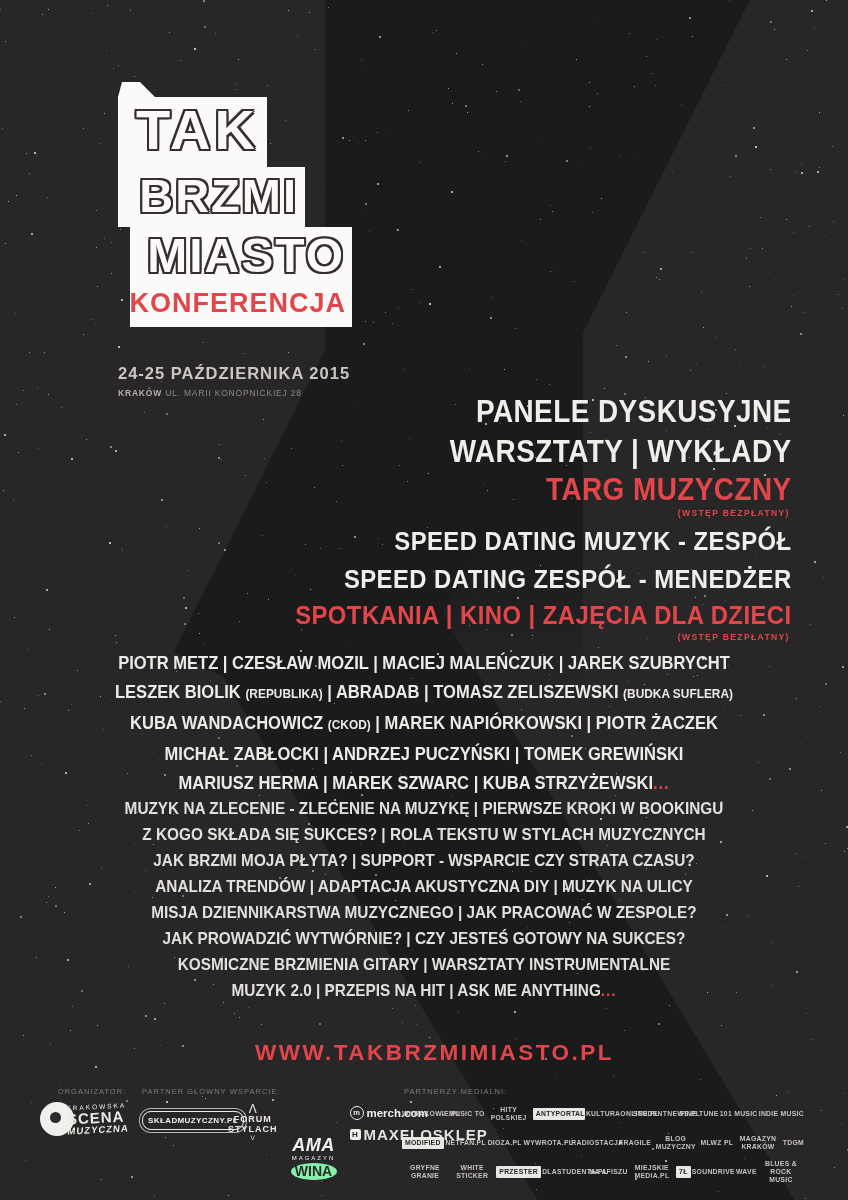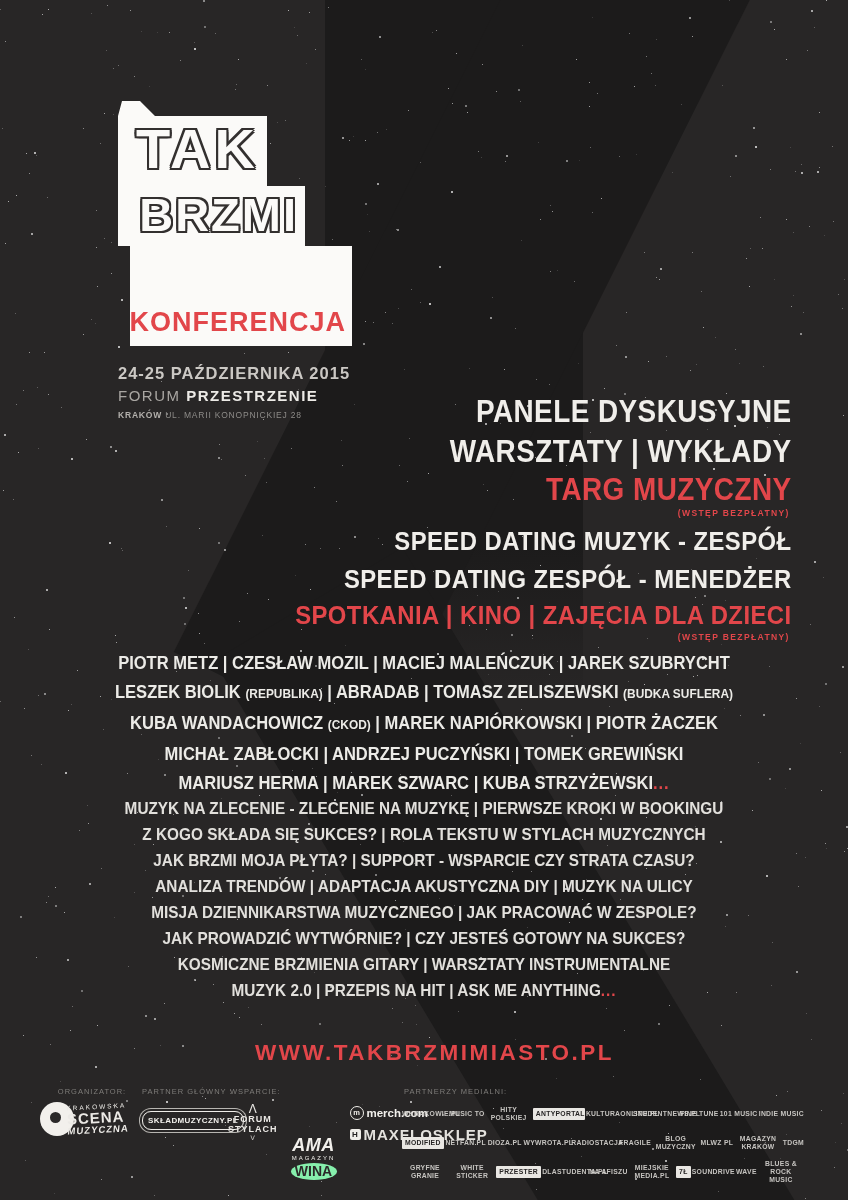--- a/index.html
+++ b/index.html
@@ -9,21 +9,21 @@
   .k-shape{position:absolute;z-index:0;}
   .k-stem{left:325px;top:0;width:258px;height:700px;
           background:linear-gradient(#1c1b1b 78%,rgba(28,27,27,0) 100%);}
   .k-arm{left:25px;top:188px;width:900px;height:223px;background:#1c1b1b;transform:rotate(-63.4deg);}
   .k-leg{left:114px;top:837px;width:800px;height:220px;background:#1c1b1b;transform:rotate(59deg);}
   
   #stars1,#stars2{position:absolute;left:0;top:0;z-index:1;pointer-events:none;background:transparent;}
   #stars1{width:1px;height:1px;}
   #stars2{width:2px;height:2px;border-radius:50%;}
   
-  .logo{position:absolute;left:118px;top:101px;width:234px;height:245px;background:#fbfaf8;z-index:3;
+  .logo{position:absolute;left:118px;top:82px;width:234px;height:245px;background:#fbfaf8;z-index:3;
         clip-path:polygon(4px 0,22px 0,37px 15px,149px 15px,149px 85px,187px 85px,187px 145px,
                           234px 145px,234px 245px,12px 245px,12px 145px,0 145px,0 15px);}
   .logo div{position:absolute;left:0;text-align:right;font-weight:bold;white-space:nowrap;}
   .outline{color:#fbfaf8;
      text-shadow:-2px -2px 0 #33302f,0 -2px 0 #33302f,2px -2px 0 #33302f,-2px 0 0 #33302f,
                  2px 0 0 #33302f,-2px 2px 0 #33302f,0 2px 0 #33302f,2px 2px 0 #33302f;}
   .l1{top:17px;width:141px;font-size:56px;line-height:62px;letter-spacing:4px;}
   .l2{top:87px;width:180px;font-size:47px;line-height:54px;letter-spacing:2px;}
   .l3{top:147px;width:227px;font-size:48px;line-height:54px;letter-spacing:2px;}
   .l4{top:205px;width:228px;font-size:27px;line-height:32px;letter-spacing:1px;color:var(--red);}
@@ -111,29 +111,26 @@
 <div class="poster">
   <div class="k-shape k-stem"></div>
   <div class="k-shape k-arm"></div>
   <div class="k-shape k-leg"></div>
   <div id="stars1" style="box-shadow: rgba(255, 255, 255, 0.43) 202px 1096px 0px 0px, rgba(255, 255, 255, 0.55) 786px 59px 0px 0px, rgba(255, 255, 255, 0.15) 306px 63px 0px 0px, rgba(255, 255, 255, 0.39) 834px 1167px 0px 0px, rgba(255, 255, 255, 0.42) 383px 657px 0px 0px, rgba(255, 255, 255, 0.33) 659px 935px 0px 0px, rgba(255, 255, 255, 0.3) 402px 1022px 0px 0px, rgba(255, 255, 255, 0.49) 408px 110px 0px 0px, rgba(255, 255, 255, 0.21) 707px 429px 0px 0px, rgba(255, 255, 255, 0.35) 832px 146px 0px 0px, rgba(255, 255, 255, 0.18) 386px 129px 0px 0px, rgba(255, 255, 255, 0.16) 527px 927px 0px 0px, rgba(255, 255, 255, 0.25) 513px 1111px 0px 0px, rgba(255, 255, 255, 0.28) 500px 423px 0px 0px, rgba(255, 255, 255, 0.27) 434px 854px 0px 0px, rgba(255, 255, 255, 0.43) 134px 1048px 0px 0px, rgba(255, 255, 255, 0.36) 321px 1195px 0px 0px, rgba(255, 255, 255, 0.58) 151px 304px 0px 0px, rgba(255, 255, 255, 0.21) 498px 591px 0px 0px, rgba(255, 255, 255, 0.12) 367px 214px 0px 0px, rgba(255, 255, 255, 0.19) 586px 912px 0px 0px, rgba(255, 255, 255, 0.56) 460px 890px 0px 0px, rgba(255, 255, 255, 0.44) 314px 487px 0px 0px, rgba(255, 255, 255, 0.36) 702px 604px 0px 0px, rgba(255, 255, 255, 0.28) 666px 1148px 0px 0px, rgba(255, 255, 255, 0.26) 750px 248px 0px 0px, rgba(255, 255, 255, 0.22) 805px 857px 0px 0px, rgba(255, 255, 255, 0.53) 44px 352px 0px 0px, rgba(255, 255, 255, 0.37) 644px 252px 0px 0px, rgba(255, 255, 255, 0.28) 641px 500px 0px 0px, rgba(255, 255, 255, 0.56) 298px 246px 0px 0px, rgba(255, 255, 255, 0.47) 173px 814px 0px 0px, rgba(255, 255, 255, 0.38) 373px 322px 0px 0px, rgba(255, 255, 255, 0.31) 285px 120px 0px 0px, rgba(255, 255, 255, 0.55) 395px 900px 0px 0px, rgba(255, 255, 255, 0.46) 656px 277px 0px 0px, rgba(255, 255, 255, 0.49) 496px 91px 0px 0px, rgba(255, 255, 255, 0.55) 697px 675px 0px 0px, rgba(255, 255, 255, 0.34) 48px 896px 0px 0px, rgba(255, 255, 255, 0.22) 843px 1093px 0px 0px, rgba(255, 255, 255, 0.53) 239px 1017px 0px 0px, rgba(255, 255, 255, 0.13) 835px 1142px 0px 0px, rgba(255, 255, 255, 0.61) 749px 286px 0px 0px, rgba(255, 255, 255, 0.54) 204px 1109px 0px 0px, rgba(255, 255, 255, 0.31) 549px 674px 0px 0px, rgba(255, 255, 255, 0.12) 157px 32px 0px 0px, rgba(255, 255, 255, 0.16) 114px 917px 0px 0px, rgba(255, 255, 255, 0.62) 310px 589px 0px 0px, rgba(255, 255, 255, 0.37) 160px 664px 0px 0px, rgba(255, 255, 255, 0.15) 345px 645px 0px 0px, rgba(255, 255, 255, 0.34) 574px 281px 0px 0px, rgba(255, 255, 255, 0.49) 152px 897px 0px 0px, rgba(255, 255, 255, 0.58) 365px 140px 0px 0px, rgba(255, 255, 255, 0.2) 71px 704px 0px 0px, rgba(255, 255, 255, 0.44) 716px 447px 0px 0px, rgba(255, 255, 255, 0.29) 392px 323px 0px 0px, rgba(255, 255, 255, 0.13) 578px 363px 0px 0px, rgba(255, 255, 255, 0.42) 667px 674px 0px 0px, rgba(255, 255, 255, 0.26) 647px 638px 0px 0px, rgba(255, 255, 255, 0.52) 173px 1145px 0px 0px, rgba(255, 255, 255, 0.38) 23px 390px 0px 0px, rgba(255, 255, 255, 0.57) 49px 629px 0px 0px, rgba(255, 255, 255, 0.12) 362px 1104px 0px 0px, rgba(255, 255, 255, 0.34) 838px 294px 0px 0px, rgba(255, 255, 255, 0.19) 793px 295px 0px 0px, rgba(255, 255, 255, 0.29) 801px 164px 0px 0px, rgba(255, 255, 255, 0.21) 28px 649px 0px 0px, rgba(255, 255, 255, 0.34) 578px 1109px 0px 0px, rgba(255, 255, 255, 0.35) 50px 1044px 0px 0px, rgba(255, 255, 255, 0.49) 14px 617px 0px 0px, rgba(255, 255, 255, 0.4) 245px 475px 0px 0px, rgba(255, 255, 255, 0.43) 730px 1169px 0px 0px, rgba(255, 255, 255, 0.22) 91px 13px 0px 0px, rgba(255, 255, 255, 0.52) 796px 698px 0px 0px, rgba(255, 255, 255, 0.2) 586px 879px 0px 0px, rgba(255, 255, 255, 0.15) 557px 270px 0px 0px, rgba(255, 255, 255, 0.3) 769px 666px 0px 0px, rgba(255, 255, 255, 0.4) 736px 992px 0px 0px, rgba(255, 255, 255, 0.54) 3px 490px 0px 0px, rgba(255, 255, 255, 0.26) 772px 942px 0px 0px, rgba(255, 255, 255, 0.61) 826px 0px 0px 0px, rgba(255, 255, 255, 0.56) 199px 633px 0px 0px, rgba(255, 255, 255, 0.48) 351px 772px 0px 0px, rgba(255, 255, 255, 0.25) 719px 579px 0px 0px, rgba(255, 255, 255, 0.32) 221px 459px 0px 0px, rgba(255, 255, 255, 0.32) 606px 1008px 0px 0px, rgba(255, 255, 255, 0.33) 101px 868px 0px 0px, rgba(255, 255, 255, 0.21) 559px 966px 0px 0px, rgba(255, 255, 255, 0.35) 748px 915px 0px 0px, rgba(255, 255, 255, 0.17) 354px 404px 0px 0px, rgba(255, 255, 255, 0.23) 262px 535px 0px 0px, rgba(255, 255, 255, 0.54) 589px 82px 0px 0px, rgba(255, 255, 255, 0.14) 826px 848px 0px 0px, rgba(255, 255, 255, 0.21) 515px 1039px 0px 0px, rgba(255, 255, 255, 0.3) 666px 430px 0px 0px, rgba(255, 255, 255, 0.3) 128px 966px 0px 0px, rgba(255, 255, 255, 0.32) 13px 499px 0px 0px, rgba(255, 255, 255, 0.28) 415px 1005px 0px 0px, rgba(255, 255, 255, 0.4) 597px 93px 0px 0px, rgba(255, 255, 255, 0.22) 403px 718px 0px 0px, rgba(255, 255, 255, 0.57) 199px 528px 0px 0px, rgba(255, 255, 255, 0.34) 735px 349px 0px 0px, rgba(255, 255, 255, 0.46) 154px 299px 0px 0px, rgba(255, 255, 255, 0.5) 721px 1025px 0px 0px, rgba(255, 255, 255, 0.46) 819px 167px 0px 0px, rgba(255, 255, 255, 0.22) 606px 439px 0px 0px, rgba(255, 255, 255, 0.21) 619px 1122px 0px 0px, rgba(255, 255, 255, 0.32) 411px 289px 0px 0px, rgba(255, 255, 255, 0.25) 37px 387px 0px 0px, rgba(255, 255, 255, 0.27) 814px 27px 0px 0px, rgba(255, 255, 255, 0.31) 657px 570px 0px 0px, rgba(255, 255, 255, 0.21) 507px 941px 0px 0px, rgba(255, 255, 255, 0.38) 531px 871px 0px 0px, rgba(255, 255, 255, 0.59) 26px 153px 0px 0px, rgba(255, 255, 255, 0.33) 619px 156px 0px 0px, rgba(255, 255, 255, 0.54) 234px 1013px 0px 0px, rgba(255, 255, 255, 0.26) 15px 313px 0px 0px, rgba(255, 255, 255, 0.28) 803px 312px 0px 0px, rgba(255, 255, 255, 0.43) 315px 49px 0px 0px, rgba(255, 255, 255, 0.61) 540px 565px 0px 0px, rgba(255, 255, 255, 0.34) 332px 239px 0px 0px, rgba(255, 255, 255, 0.55) 23px 1035px 0px 0px, rgba(255, 255, 255, 0.2) 404px 369px 0px 0px, rgba(255, 255, 255, 0.25) 811px 1039px 0px 0px, rgba(255, 255, 255, 0.29) 414px 863px 0px 0px, rgba(255, 255, 255, 0.38) 411px 678px 0px 0px, rgba(255, 255, 255, 0.23) 844px 279px 0px 0px, rgba(255, 255, 255, 0.21) 587px 1111px 0px 0px, rgba(255, 255, 255, 0.18) 568px 584px 0px 0px, rgba(255, 255, 255, 0.29) 405px 998px 0px 0px, rgba(255, 255, 255, 0.49) 169px 32px 0px 0px, rgba(255, 255, 255, 0.43) 478px 151px 0px 0px, rgba(255, 255, 255, 0.55) 786px 219px 0px 0px, rgba(255, 255, 255, 0.33) 336px 301px 0px 0px, rgba(255, 255, 255, 0.44) 486px 629px 0px 0px, rgba(255, 255, 255, 0.31) 104px 238px 0px 0px, rgba(255, 255, 255, 0.6) 601px 198px 0px 0px, rgba(255, 255, 255, 0.37) 377px 132px 0px 0px, rgba(255, 255, 255, 0.25) 360px 844px 0px 0px, rgba(255, 255, 255, 0.28) 409px 438px 0px 0px, rgba(255, 255, 255, 0.18) 573px 810px 0px 0px, rgba(255, 255, 255, 0.2) 681px 104px 0px 0px, rgba(255, 255, 255, 0.15) 365px 69px 0px 0px, rgba(255, 255, 255, 0.56) 104px 113px 0px 0px, rgba(255, 255, 255, 0.41) 626px 312px 0px 0px, rgba(255, 255, 255, 0.22) 793px 232px 0px 0px, rgba(255, 255, 255, 0.17) 538px 142px 0px 0px, rgba(255, 255, 255, 0.13) 800px 743px 0px 0px, rgba(255, 255, 255, 0.56) 843px 415px 0px 0px, rgba(255, 255, 255, 0.46) 690px 370px 0px 0px, rgba(255, 255, 255, 0.54) 510px 809px 0px 0px, rgba(255, 255, 255, 0.49) 847px 848px 0px 0px, rgba(255, 255, 255, 0.14) 353px 136px 0px 0px, rgba(255, 255, 255, 0.57) 113px 1105px 0px 0px, rgba(255, 255, 255, 0.57) 620px 579px 0px 0px, rgba(255, 255, 255, 0.18) 483px 484px 0px 0px, rgba(255, 255, 255, 0.53) 349px 140px 0px 0px, rgba(255, 255, 255, 0.59) 668px 1133px 0px 0px, rgba(255, 255, 255, 0.32) 810px 624px 0px 0px, rgba(255, 255, 255, 0.17) 427px 904px 0px 0px, rgba(255, 255, 255, 0.56) 504px 369px 0px 0px, rgba(255, 255, 255, 0.53) 153px 844px 0px 0px, rgba(255, 255, 255, 0.45) 267px 85px 0px 0px, rgba(255, 255, 255, 0.46) 844px 851px 0px 0px, rgba(255, 255, 255, 0.42) 342px 465px 0px 0px, rgba(255, 255, 255, 0.27) 122px 550px 0px 0px, rgba(255, 255, 255, 0.27) 111px 242px 0px 0px, rgba(255, 255, 255, 0.23) 194px 882px 0px 0px, rgba(255, 255, 255, 0.13) 337px 792px 0px 0px, rgba(255, 255, 255, 0.57) 448px 88px 0px 0px, rgba(255, 255, 255, 0.28) 661px 495px 0px 0px, rgba(255, 255, 255, 0.61) 462px 983px 0px 0px, rgba(255, 255, 255, 0.17) 314px 972px 0px 0px, rgba(255, 255, 255, 0.49) 636px 833px 0px 0px, rgba(255, 255, 255, 0.41) 239px 621px 0px 0px, rgba(255, 255, 255, 0.17) 60px 1081px 0px 0px, rgba(255, 255, 255, 0.34) 515px 328px 0px 0px, rgba(255, 255, 255, 0.12) 721px 644px 0px 0px, rgba(255, 255, 255, 0.41) 180px 60px 0px 0px, rgba(255, 255, 255, 0.44) 821px 1110px 0px 0px, rgba(255, 255, 255, 0.15) 790px 147px 0px 0px, rgba(255, 255, 255, 0.33) 730px 176px 0px 0px, rgba(255, 255, 255, 0.44) 544px 887px 0px 0px, rgba(255, 255, 255, 0.38) 629px 33px 0px 0px, rgba(255, 255, 255, 0.46) 310px 779px 0px 0px, rgba(255, 255, 255, 0.17) 439px 898px 0px 0px, rgba(255, 255, 255, 0.61) 97px 1025px 0px 0px, rgba(255, 255, 255, 0.24) 210px 680px 0px 0px, rgba(255, 255, 255, 0.57) 456px 53px 0px 0px, rgba(255, 255, 255, 0.19) 532px 638px 0px 0px, rgba(255, 255, 255, 0.18) 756px 558px 0px 0px, rgba(255, 255, 255, 0.53) 309px 12px 0px 0px, rgba(255, 255, 255, 0.19) 160px 1045px 0px 0px, rgba(255, 255, 255, 0.4) 536px 1189px 0px 0px, rgba(255, 255, 255, 0.35) 787px 1091px 0px 0px, rgba(255, 255, 255, 0.39) 391px 1055px 0px 0px, rgba(255, 255, 255, 0.16) 325px 283px 0px 0px, rgba(255, 255, 255, 0.54) 137px 812px 0px 0px, rgba(255, 255, 255, 0.32) 297px 35px 0px 0px, rgba(255, 255, 255, 0.17) 95px 323px 0px 0px, rgba(255, 255, 255, 0.22) 248px 1007px 0px 0px, rgba(255, 255, 255, 0.36) 535px 1163px 0px 0px, rgba(255, 255, 255, 0.13) 321px 1143px 0px 0px, rgba(255, 255, 255, 0.3) 603px 783px 0px 0px, rgba(255, 255, 255, 0.34) 549px 384px 0px 0px, rgba(255, 255, 255, 0.26) 145px 870px 0px 0px, rgba(255, 255, 255, 0.21) 823px 577px 0px 0px, rgba(255, 255, 255, 0.15) 780px 1158px 0px 0px, rgba(255, 255, 255, 0.22) 197px 691px 0px 0px, rgba(255, 255, 255, 0.17) 379px 1106px 0px 0px, rgba(255, 255, 255, 0.53) 535px 457px 0px 0px, rgba(255, 255, 255, 0.51) 96px 247px 0px 0px, rgba(255, 255, 255, 0.24) 25px 1160px 0px 0px, rgba(255, 255, 255, 0.45) 127px 773px 0px 0px, rgba(255, 255, 255, 0.37) 128px 137px 0px 0px, rgba(255, 255, 255, 0.3) 215px 33px 0px 0px, rgba(255, 255, 255, 0.17) 724px 708px 0px 0px, rgba(255, 255, 255, 0.22) 194px 42px 0px 0px, rgba(255, 255, 255, 0.44) 213px 984px 0px 0px, rgba(255, 255, 255, 0.22) 722px 85px 0px 0px, rgba(255, 255, 255, 0.18) 522px 45px 0px 0px, rgba(255, 255, 255, 0.32) 113px 68px 0px 0px, rgba(255, 255, 255, 0.14) 301px 691px 0px 0px, rgba(255, 255, 255, 0.42) 805px 1198px 0px 0px, rgba(255, 255, 255, 0.19) 469px 368px 0px 0px, rgba(255, 255, 255, 0.48) 540px 219px 0px 0px, rgba(255, 255, 255, 0.37) 842px 308px 0px 0px, rgba(255, 255, 255, 0.47) 247px 593px 0px 0px, rgba(255, 255, 255, 0.5) 36px 957px 0px 0px, rgba(255, 255, 255, 0.61) 18px 452px 0px 0px, rgba(255, 255, 255, 0.47) 469px 625px 0px 0px, rgba(255, 255, 255, 0.52) 88px 823px 0px 0px, rgba(255, 255, 255, 0.2) 728px 665px 0px 0px, rgba(255, 255, 255, 0.22) 581px 1156px 0px 0px, rgba(255, 255, 255, 0.45) 325px 874px 0px 0px, rgba(255, 255, 255, 0.2) 134px 892px 0px 0px, rgba(255, 255, 255, 0.35) 833px 221px 0px 0px, rgba(255, 255, 255, 0.45) 385px 312px 0px 0px, rgba(255, 255, 255, 0.37) 392px 1008px 0px 0px, rgba(255, 255, 255, 0.36) 31px 755px 0px 0px, rgba(255, 255, 255, 0.51) 270px 143px 0px 0px, rgba(255, 255, 255, 0.43) 134px 76px 0px 0px, rgba(255, 255, 255, 0.15) 111px 699px 0px 0px, rgba(255, 255, 255, 0.52) 659px 279px 0px 0px, rgba(255, 255, 255, 0.35) 795px 171px 0px 0px, rgba(255, 255, 255, 0.42) 219px 444px 0px 0px, rgba(255, 255, 255, 0.58) 522px 536px 0px 0px, rgba(255, 255, 255, 0.26) 264px 458px 0px 0px, rgba(255, 255, 255, 0.32) 590px 432px 0px 0px, rgba(255, 255, 255, 0.57) 493px 1108px 0px 0px, rgba(255, 255, 255, 0.54) 288px 352px 0px 0px, rgba(255, 255, 255, 0.31) 320px 548px 0px 0px, rgba(255, 255, 255, 0.15) 294px 27px 0px 0px, rgba(255, 255, 255, 0.47) 382px 544px 0px 0px, rgba(255, 255, 255, 0.28) 195px 754px 0px 0px, rgba(255, 255, 255, 0.2) 695px 718px 0px 0px, rgba(255, 255, 255, 0.13) 417px 1065px 0px 0px, rgba(255, 255, 255, 0.56) 646px 868px 0px 0px, rgba(255, 255, 255, 0.28) 458px 1011px 0px 0px, rgba(255, 255, 255, 0.57) 387px 888px 0px 0px, rgba(255, 255, 255, 0.47) 5px 41px 0px 0px, rgba(255, 255, 255, 0.48) 685px 874px 0px 0px, rgba(255, 255, 255, 0.55) 755px 1144px 0px 0px, rgba(255, 255, 255, 0.19) 786px 1134px 0px 0px, rgba(255, 255, 255, 0.58) 648px 361px 0px 0px, rgba(255, 255, 255, 0.59) 752px 810px 0px 0px, rgba(255, 255, 255, 0.28) 451px 795px 0px 0px, rgba(255, 255, 255, 0.57) 174px 957px 0px 0px, rgba(255, 255, 255, 0.39) 681px 930px 0px 0px, rgba(255, 255, 255, 0.32) 0px 701px 0px 0px, rgba(255, 255, 255, 0.45) 46px 902px 0px 0px, rgba(255, 255, 255, 0.44) 577px 973px 0px 0px, rgba(255, 255, 255, 0.6) 228px 1195px 0px 0px, rgba(255, 255, 255, 0.15) 158px 759px 0px 0px, rgba(255, 255, 255, 0.46) 29px 173px 0px 0px, rgba(255, 255, 255, 0.28) 2px 128px 0px 0px, rgba(255, 255, 255, 0.27) 643px 970px 0px 0px, rgba(255, 255, 255, 0.42) 237px 717px 0px 0px, rgba(255, 255, 255, 0.26) 299px 178px 0px 0px, rgba(255, 255, 255, 0.32) 72px 1006px 0px 0px, rgba(255, 255, 255, 0.6) 774px 29px 0px 0px, rgba(255, 255, 255, 0.5) 130px 10px 0px 0px, rgba(255, 255, 255, 0.21) 134px 844px 0px 0px, rgba(255, 255, 255, 0.56) 819px 112px 0px 0px, rgba(255, 255, 255, 0.34) 326px 378px 0px 0px, rgba(255, 255, 255, 0.41) 624px 1030px 0px 0px, rgba(255, 255, 255, 0.39) 615px 795px 0px 0px, rgba(255, 255, 255, 0.51) 365px 321px 0px 0px, rgba(255, 255, 255, 0.46) 436px 30px 0px 0px, rgba(255, 255, 255, 0.62) 288px 10px 0px 0px, rgba(255, 255, 255, 0.46) 578px 494px 0px 0px, rgba(255, 255, 255, 0.17) 481px 157px 0px 0px, rgba(255, 255, 255, 0.38) 301px 957px 0px 0px, rgba(255, 255, 255, 0.26) 103px 729px 0px 0px, rgba(255, 255, 255, 0.39) 291px 448px 0px 0px, rgba(255, 255, 255, 0.59) 589px 106px 0px 0px, rgba(255, 255, 255, 0.5) 746px 258px 0px 0px, rgba(255, 255, 255, 0.33) 592px 212px 0px 0px, rgba(255, 255, 255, 0.48) 120px 229px 0px 0px, rgba(255, 255, 255, 0.52) 263px 419px 0px 0px, rgba(255, 255, 255, 0.21) 416px 1024px 0px 0px, rgba(255, 255, 255, 0.45) 192px 223px 0px 0px, rgba(255, 255, 255, 0.23) 312px 768px 0px 0px, rgba(255, 255, 255, 0.28) 0px 9px 0px 0px, rgba(255, 255, 255, 0.28) 166px 526px 0px 0px, rgba(255, 255, 255, 0.3) 420px 302px 0px 0px, rgba(255, 255, 255, 0.27) 628px 681px 0px 0px, rgba(255, 255, 255, 0.22) 398px 308px 0px 0px, rgba(255, 255, 255, 0.59) 42px 14px 0px 0px, rgba(255, 255, 255, 0.21) 696px 364px 0px 0px, rgba(255, 255, 255, 0.61) 428px 473px 0px 0px, rgba(255, 255, 255, 0.5) 111px 273px 0px 0px, rgba(255, 255, 255, 0.38) 616px 345px 0px 0px, rgba(255, 255, 255, 0.21) 671px 406px 0px 0px, rgba(255, 255, 255, 0.13) 54px 1193px 0px 0px, rgba(255, 255, 255, 0.43) 760px 217px 0px 0px, rgba(255, 255, 255, 0.61) 285px 749px 0px 0px, rgba(255, 255, 255, 0.27) 141px 734px 0px 0px, rgba(255, 255, 255, 0.48) 321px 1181px 0px 0px, rgba(255, 255, 255, 0.24) 106px 50px 0px 0px, rgba(255, 255, 255, 0.56) 703px 327px 0px 0px, rgba(255, 255, 255, 0.35) 399px 465px 0px 0px, rgba(255, 255, 255, 0.38) 512px 871px 0px 0px, rgba(255, 255, 255, 0.43) 745px 613px 0px 0px, rgba(255, 255, 255, 0.35) 527px 996px 0px 0px, rgba(255, 255, 255, 0.6) 68px 710px 0px 0px, rgba(255, 255, 255, 0.29) 609px 706px 0px 0px, rgba(255, 255, 255, 0.16) 774px 279px 0px 0px, rgba(255, 255, 255, 0.29) 236px 84px 0px 0px, rgba(255, 255, 255, 0.27) 718px 1191px 0px 0px, rgba(255, 255, 255, 0.27) 91px 319px 0px 0px, rgba(255, 255, 255, 0.58) 64px 912px 0px 0px, rgba(255, 255, 255, 0.56) 321px 688px 0px 0px, rgba(255, 255, 255, 0.23) 480px 908px 0px 0px, rgba(255, 255, 255, 0.22) 304px 233px 0px 0px, rgba(255, 255, 255, 0.52) 29px 352px 0px 0px, rgba(255, 255, 255, 0.25) 771px 985px 0px 0px, rgba(255, 255, 255, 0.53) 695px 597px 0px 0px, rgba(255, 255, 255, 0.47) 617px 447px 0px 0px, rgba(255, 255, 255, 0.43) 427px 527px 0px 0px, rgba(255, 255, 255, 0.2) 695px 826px 0px 0px, rgba(255, 255, 255, 0.62) 8px 201px 0px 0px, rgba(255, 255, 255, 0.26) 36px 155px 0px 0px, rgba(255, 255, 255, 0.38) 339px 548px 0px 0px, rgba(255, 255, 255, 0.19) 477px 595px 0px 0px, rgba(255, 255, 255, 0.39) 513px 499px 0px 0px, rgba(255, 255, 255, 0.32) 840px 752px 0px 0px, rgba(255, 255, 255, 0.22) 498px 893px 0px 0px, rgba(255, 255, 255, 0.39) 646px 56px 0px 0px, rgba(255, 255, 255, 0.49) 791px 306px 0px 0px, rgba(255, 255, 255, 0.32) 47px 197px 0px 0px, rgba(255, 255, 255, 0.54) 116px 642px 0px 0px, rgba(255, 255, 255, 0.21) 298px 389px 0px 0px, rgba(255, 255, 255, 0.61) 16px 195px 0px 0px, rgba(255, 255, 255, 0.13) 488px 674px 0px 0px, rgba(255, 255, 255, 0.6) 238px 59px 0px 0px, rgba(255, 255, 255, 0.27) 672px 918px 0px 0px, rgba(255, 255, 255, 0.24) 266px 1154px 0px 0px, rgba(255, 255, 255, 0.51) 552px 211px 0px 0px, rgba(255, 255, 255, 0.31) 403px 689px 0px 0px, rgba(255, 255, 255, 0.44) 203px 342px 0px 0px, rgba(255, 255, 255, 0.17) 277px 122px 0px 0px, rgba(255, 255, 255, 0.23) 767px 427px 0px 0px, rgba(255, 255, 255, 0.13) 204px 264px 0px 0px, rgba(255, 255, 255, 0.27) 638px 573px 0px 0px, rgba(255, 255, 255, 0.39) 396px 229px 0px 0px, rgba(255, 255, 255, 0.16) 257px 441px 0px 0px, rgba(255, 255, 255, 0.56) 604px 388px 0px 0px, rgba(255, 255, 255, 0.15) 785px 788px 0px 0px, rgba(255, 255, 255, 0.17) 556px 1078px 0px 0px, rgba(255, 255, 255, 0.58) 467px 112px 0px 0px, rgba(255, 255, 255, 0.61) 55px 887px 0px 0px, rgba(255, 255, 255, 0.25) 451px 802px 0px 0px, rgba(255, 255, 255, 0.53) 409px 686px 0px 0px, rgba(255, 255, 255, 0.38) 651px 73px 0px 0px, rgba(255, 255, 255, 0.5) 198px 613px 0px 0px, rgba(255, 255, 255, 0.24) 41px 764px 0px 0px, rgba(255, 255, 255, 0.15) 824px 235px 0px 0px, rgba(255, 255, 255, 0.17) 383px 692px 0px 0px, rgba(255, 255, 255, 0.17) 510px 765px 0px 0px, rgba(255, 255, 255, 0.13) 149px 86px 0px 0px, rgba(255, 255, 255, 0.31) 204px 643px 0px 0px, rgba(255, 255, 255, 0.36) 807px 50px 0px 0px, rgba(255, 255, 255, 0.31) 503px 1128px 0px 0px, rgba(255, 255, 255, 0.13) 592px 17px 0px 0px, rgba(255, 255, 255, 0.47) 521px 709px 0px 0px, rgba(255, 255, 255, 0.39) 796px 853px 0px 0px, rgba(255, 255, 255, 0.58) 263px 294px 0px 0px, rgba(255, 255, 255, 0.34) 260px 152px 0px 0px, rgba(255, 255, 255, 0.49) 825px 843px 0px 0px, rgba(255, 255, 255, 0.3) 513px 571px 0px 0px, rgba(255, 255, 255, 0.49) 566px 465px 0px 0px, rgba(255, 255, 255, 0.61) 205px 1098px 0px 0px, rgba(255, 255, 255, 0.25) 336px 1122px 0px 0px, rgba(255, 255, 255, 0.28) 494px 534px 0px 0px, rgba(255, 255, 255, 0.45) 582px 899px 0px 0px, rgba(255, 255, 255, 0.18) 725px 600px 0px 0px, rgba(255, 255, 255, 0.47) 334px 703px 0px 0px, rgba(255, 255, 255, 0.5) 689px 457px 0px 0px, rgba(255, 255, 255, 0.55) 726px 393px 0px 0px, rgba(255, 255, 255, 0.51) 393px 721px 0px 0px, rgba(255, 255, 255, 0.28) 225px 1125px 0px 0px, rgba(255, 255, 255, 0.21) 715px 337px 0px 0px, rgba(255, 255, 255, 0.61) 644px 684px 0px 0px, rgba(255, 255, 255, 0.21) 87px 805px 0px 0px, rgba(255, 255, 255, 0.41) 337px 723px 0px 0px, rgba(255, 255, 255, 0.55) 259px 795px 0px 0px, rgba(255, 255, 255, 0.43) 305px 544px 0px 0px, rgba(255, 255, 255, 0.37) 16px 404px 0px 0px, rgba(255, 255, 255, 0.54) 452px 103px 0px 0px, rgba(255, 255, 255, 0.38) 455px 404px 0px 0px, rgba(255, 255, 255, 0.35) 543px 654px 0px 0px, rgba(255, 255, 255, 0.34) 38px 695px 0px 0px, rgba(255, 255, 255, 0.31) 266px 482px 0px 0px, rgba(255, 255, 255, 0.31) 500px 862px 0px 0px, rgba(255, 255, 255, 0.21) 432px 32px 0px 0px, rgba(255, 255, 255, 0.43) 161px 381px 0px 0px, rgba(255, 255, 255, 0.21) 554px 1057px 0px 0px, rgba(255, 255, 255, 0.45) 101px 1179px 0px 0px, rgba(255, 255, 255, 0.41) 117px 1111px 0px 0px, rgba(255, 255, 255, 0.51) 48px 394px 0px 0px, rgba(255, 255, 255, 0.21) 609px 602px 0px 0px, rgba(255, 255, 255, 0.4) 740px 715px 0px 0px, rgba(255, 255, 255, 0.15) 141px 31px 0px 0px, rgba(255, 255, 255, 0.6) 821px 790px 0px 0px, rgba(255, 255, 255, 0.16) 493px 454px 0px 0px, rgba(255, 255, 255, 0.2) 656px 39px 0px 0px, rgba(255, 255, 255, 0.19) 369px 231px 0px 0px, rgba(255, 255, 255, 0.2) 744px 1158px 0px 0px, rgba(255, 255, 255, 0.33) 701px 291px 0px 0px, rgba(255, 255, 255, 0.43) 696px 863px 0px 0px, rgba(255, 255, 255, 0.43) 150px 138px 0px 0px, rgba(255, 255, 255, 0.27) 378px 538px 0px 0px, rgba(255, 255, 255, 0.58) 576px 59px 0px 0px, rgba(255, 255, 255, 0.55) 268px 599px 0px 0px, rgba(255, 255, 255, 0.39) 705px 806px 0px 0px, rgba(255, 255, 255, 0.31) 763px 366px 0px 0px, rgba(255, 255, 255, 0.29) 361px 59px 0px 0px, rgba(255, 255, 255, 0.38) 96px 210px 0px 0px, rgba(255, 255, 255, 0.26) 765px 511px 0px 0px, rgba(255, 255, 255, 0.61) 429px 1037px 0px 0px, rgba(255, 255, 255, 0.57) 165px 1137px 0px 0px, rgba(255, 255, 255, 0.56) 776px 1095px 0px 0px, rgba(255, 255, 255, 0.25) 463px 1170px 0px 0px, rgba(255, 255, 255, 0.54) 669px 1005px 0px 0px, rgba(255, 255, 255, 0.4) 328px 7px 0px 0px, rgba(255, 255, 255, 0.6) 693px 676px 0px 0px, rgba(255, 255, 255, 0.18) 672px 172px 0px 0px, rgba(255, 255, 255, 0.14) 720px 420px 0px 0px, rgba(255, 255, 255, 0.27) 251px 232px 0px 0px, rgba(255, 255, 255, 0.17) 521px 240px 0px 0px, rgba(255, 255, 255, 0.24) 492px 297px 0px 0px, rgba(255, 255, 255, 0.56) 330px 812px 0px 0px, rgba(255, 255, 255, 0.36) 620px 899px 0px 0px, rgba(255, 255, 255, 0.5) 487px 490px 0px 0px, rgba(255, 255, 255, 0.24) 31px 1102px 0px 0px, rgba(255, 255, 255, 0.4) 261px 1024px 0px 0px, rgba(255, 255, 255, 0.5) 569px 922px 0px 0px, rgba(255, 255, 255, 0.12) 579px 160px 0px 0px, rgba(255, 255, 255, 0.41) 550px 271px 0px 0px, rgba(255, 255, 255, 0.24) 819px 706px 0px 0px, rgba(255, 255, 255, 0.14) 221px 798px 0px 0px, rgba(255, 255, 255, 0.38) 505px 161px 0px 0px, rgba(255, 255, 255, 0.36) 235px 89px 0px 0px, rgba(255, 255, 255, 0.31) 420px 162px 0px 0px, rgba(255, 255, 255, 0.52) 585px 748px 0px 0px, rgba(255, 255, 255, 0.42) 645px 397px 0px 0px, rgba(255, 255, 255, 0.56) 140px 137px 0px 0px, rgba(255, 255, 255, 0.59) 634px 86px 0px 0px, rgba(255, 255, 255, 0.28) 639px 483px 0px 0px, rgba(255, 255, 255, 0.43) 403px 723px 0px 0px, rgba(255, 255, 255, 0.55) 316px 776px 0px 0px, rgba(255, 255, 255, 0.14) 636px 154px 0px 0px, rgba(255, 255, 255, 0.19) 113px 114px 0px 0px, rgba(255, 255, 255, 0.61) 707px 992px 0px 0px, rgba(255, 255, 255, 0.22) 255px 321px 0px 0px, rgba(255, 255, 255, 0.3) 661px 610px 0px 0px, rgba(255, 255, 255, 0.27) 607px 845px 0px 0px, rgba(255, 255, 255, 0.38) 692px 252px 0px 0px, rgba(255, 255, 255, 0.38) 202px 262px 0px 0px, rgba(255, 255, 255, 0.22) 341px 440px 0px 0px, rgba(255, 255, 255, 0.31) 400px 774px 0px 0px, rgba(255, 255, 255, 0.56) 5px 243px 0px 0px, rgba(255, 255, 255, 0.39) 79px 830px 0px 0px, rgba(255, 255, 255, 0.55) 86px 439px 0px 0px, rgba(255, 255, 255, 0.44) 598px 647px 0px 0px, rgba(255, 255, 255, 0.27) 557px 661px 0px 0px, rgba(255, 255, 255, 0.22) 626px 689px 0px 0px, rgba(255, 255, 255, 0.15) 295px 575px 0px 0px, rgba(255, 255, 255, 0.32) 613px 1076px 0px 0px, rgba(255, 255, 255, 0.52) 83px 334px 0px 0px, rgba(255, 255, 255, 0.52) 535px 421px 0px 0px, rgba(255, 255, 255, 0.28) 188px 570px 0px 0px, rgba(255, 255, 255, 0.42) 176px 671px 0px 0px, rgba(255, 255, 255, 0.47) 616px 773px 0px 0px, rgba(255, 255, 255, 0.28) 550px 205px 0px 0px, rgba(255, 255, 255, 0.4) 798px 886px 0px 0px, rgba(255, 255, 255, 0.21) 729px 0px 0px 0px, rgba(255, 255, 255, 0.24) 38px 448px 0px 0px, rgba(255, 255, 255, 0.36) 244px 353px 0px 0px, rgba(255, 255, 255, 0.38) 779px 434px 0px 0px, rgba(255, 255, 255, 0.56) 70px 1030px 0px 0px, rgba(255, 255, 255, 0.24) 427px 860px 0px 0px, rgba(255, 255, 255, 0.42) 571px 498px 0px 0px, rgba(255, 255, 255, 0.32) 162px 812px 0px 0px, rgba(255, 255, 255, 0.3) 666px 356px 0px 0px, rgba(255, 255, 255, 0.33) 100px 143px 0px 0px, rgba(255, 255, 255, 0.5) 24px 708px 0px 0px, rgba(255, 255, 255, 0.26) 292px 770px 0px 0px, rgba(255, 255, 255, 0.48) 482px 64px 0px 0px, rgba(255, 255, 255, 0.53) 77px 670px 0px 0px, rgba(255, 255, 255, 0.27) 454px 905px 0px 0px, rgba(255, 255, 255, 0.51) 237px 919px 0px 0px, rgba(255, 255, 255, 0.18) 739px 363px 0px 0px, rgba(255, 255, 255, 0.21) 806px 1013px 0px 0px, rgba(255, 255, 255, 0.27) 655px 85px 0px 0px, rgba(255, 255, 255, 0.31) 378px 579px 0px 0px, rgba(255, 255, 255, 0.55) 721px 801px 0px 0px, rgba(255, 255, 255, 0.39) 760px 513px 0px 0px, rgba(255, 255, 255, 0.57) 100px 696px 0px 0px, rgba(255, 255, 255, 0.16) 325px 186px 0px 0px, rgba(255, 255, 255, 0.62) 48px 9px 0px 0px, rgba(255, 255, 255, 0.23) 325px 616px 0px 0px, rgba(255, 255, 255, 0.33) 700px 1079px 0px 0px, rgba(255, 255, 255, 0.33) 590px 147px 0px 0px, rgba(255, 255, 255, 0.47) 164px 1003px 0px 0px, rgba(255, 255, 255, 0.59) 115px 635px 0px 0px, rgba(255, 255, 255, 0.37) 571px 1138px 0px 0px, rgba(255, 255, 255, 0.24) 691px 569px 0px 0px, rgba(255, 255, 255, 0.48) 433px 571px 0px 0px, rgba(255, 255, 255, 0.52) 97px 286px 0px 0px, rgba(255, 255, 255, 0.16) 309px 1126px 0px 0px, rgba(255, 255, 255, 0.28) 121px 548px 0px 0px, rgba(255, 255, 255, 0.37) 536px 379px 0px 0px, rgba(255, 255, 255, 0.33) 118px 65px 0px 0px, rgba(255, 255, 255, 0.45) 83px 128px 0px 0px, rgba(255, 255, 255, 0.17) 403px 841px 0px 0px, rgba(255, 255, 255, 0.22) 725px 926px 0px 0px, rgba(255, 255, 255, 0.35) 144px 412px 0px 0px, rgba(255, 255, 255, 0.22) 841px 1123px 0px 0px, rgba(255, 255, 255, 0.55) 646px 817px 0px 0px, rgba(255, 255, 255, 0.37) 195px 980px 0px 0px, rgba(255, 255, 255, 0.15) 405px 929px 0px 0px, rgba(255, 255, 255, 0.52) 223px 1002px 0px 0px, rgba(255, 255, 255, 0.3) 520px 101px 0px 0px, rgba(255, 255, 255, 0.43) 809px 226px 0px 0px, rgba(255, 255, 255, 0.29) 154px 1195px 0px 0px, rgba(255, 255, 255, 0.45) 301px 629px 0px 0px, rgba(255, 255, 255, 0.47) 107px 5px 0px 0px, rgba(255, 255, 255, 0.34) 758px 762px 0px 0px, rgba(255, 255, 255, 0.47) 762px 248px 0px 0px, rgba(255, 255, 255, 0.26) 351px 722px 0px 0px, rgba(255, 255, 255, 0.4) 770px 169px 0px 0px, rgba(255, 255, 255, 0.33) 222px 956px 0px 0px, rgba(255, 255, 255, 0.44) 407px 481px 0px 0px, rgba(255, 255, 255, 0.54) 692px 36px 0px 0px, rgba(255, 255, 255, 0.42) 336px 501px 0px 0px, rgba(255, 255, 255, 0.45) 645px 729px 0px 0px, rgba(255, 255, 255, 0.32) 61px 407px 0px 0px, rgba(255, 255, 255, 0.6) 532px 635px 0px 0px;"></div>
   <div id="stars2" style="box-shadow: rgba(255, 255, 255, 0.76) 720px 841px 0px 0px, rgba(255, 255, 255, 0.67) 625px 356px 0px 0px, rgba(255, 255, 255, 0.7) 842px 666px 0px 0px, rgba(255, 255, 255, 0.8) 171px 119px 0px 0px, rgba(255, 255, 255, 0.53) 511px 634px 0px 0px, rgba(255, 255, 255, 0.85) 115px 450px 0px 0px, rgba(255, 255, 255, 0.53) 126px 1100px 0px 0px, rgba(255, 255, 255, 0.58) 280px 210px 0px 0px, rgba(255, 255, 255, 0.68) 379px 36px 0px 0px, rgba(255, 255, 255, 0.59) 266px 233px 0px 0px, rgba(255, 255, 255, 0.48) 825px 683px 0px 0px, rgba(255, 255, 255, 0.71) 506px 155px 0px 0px, rgba(255, 255, 255, 0.7) 224px 549px 0px 0px, rgba(255, 255, 255, 0.46) 847px 1149px 0px 0px, rgba(255, 255, 255, 0.91) 118px 346px 0px 0px, rgba(255, 255, 255, 0.92) 755px 146px 0px 0px, rgba(255, 255, 255, 0.61) 203px 0px 0px 0px, rgba(255, 255, 255, 0.63) 800px 333px 0px 0px, rgba(255, 255, 255, 0.93) 437px 653px 0px 0px, rgba(255, 255, 255, 0.46) 184px 623px 0px 0px, rgba(255, 255, 255, 0.79) 257px 958px 0px 0px, rgba(255, 255, 255, 0.86) 65px 772px 0px 0px, rgba(255, 255, 255, 0.46) 81px 990px 0px 0px, rgba(255, 255, 255, 0.61) 218px 457px 0px 0px, rgba(255, 255, 255, 0.83) 527px 405px 0px 0px, rgba(255, 255, 255, 0.66) 161px 499px 0px 0px, rgba(255, 255, 255, 0.51) 770px 21px 0px 0px, rgba(255, 255, 255, 0.54) 279px 877px 0px 0px, rgba(255, 255, 255, 0.49) 236px 765px 0px 0px, rgba(255, 255, 255, 0.65) 397px 229px 0px 0px, rgba(255, 255, 255, 0.82) 95px 1066px 0px 0px, rgba(255, 255, 255, 0.48) 571px 735px 0px 0px, rgba(255, 255, 255, 0.81) 410px 1101px 0px 0px, rgba(255, 255, 255, 0.85) 334px 799px 0px 0px, rgba(255, 255, 255, 0.84) 665px 1160px 0px 0px, rgba(255, 255, 255, 0.76) 211px 191px 0px 0px, rgba(255, 255, 255, 0.66) 789px 768px 0px 0px, rgba(255, 255, 255, 0.73) 715px 409px 0px 0px, rgba(255, 255, 255, 0.64) 110px 446px 0px 0px, rgba(255, 255, 255, 0.76) 377px 183px 0px 0px, rgba(255, 255, 255, 0.55) 136px 162px 0px 0px, rgba(255, 255, 255, 0.46) 337px 829px 0px 0px, rgba(255, 255, 255, 0.89) 71px 458px 0px 0px, rgba(255, 255, 255, 0.71) 330px 986px 0px 0px, rgba(255, 255, 255, 0.77) 31px 233px 0px 0px, rgba(255, 255, 255, 0.58) 164px 774px 0px 0px, rgba(255, 255, 255, 0.71) 480px 957px 0px 0px, rgba(255, 255, 255, 0.53) 658px 1023px 0px 0px, rgba(255, 255, 255, 0.88) 592px 399px 0px 0px, rgba(255, 255, 255, 0.55) 704px 595px 0px 0px, rgba(255, 255, 255, 0.86) 713px 468px 0px 0px, rgba(255, 255, 255, 0.46) 319px 1023px 0px 0px, rgba(255, 255, 255, 0.81) 497px 747px 0px 0px, rgba(255, 255, 255, 0.74) 132px 720px 0px 0px, rgba(255, 255, 255, 0.78) 635px 1178px 0px 0px, rgba(255, 255, 255, 0.95) 565px 888px 0px 0px, rgba(255, 255, 255, 0.61) 363px 343px 0px 0px, rgba(255, 255, 255, 0.78) 814px 561px 0px 0px, rgba(255, 255, 255, 0.66) 652px 1148px 0px 0px, rgba(255, 255, 255, 0.63) 194px 979px 0px 0px, rgba(255, 255, 255, 0.49) 218px 542px 0px 0px, rgba(255, 255, 255, 0.68) 753px 127px 0px 0px, rgba(255, 255, 255, 0.47) 137px 306px 0px 0px, rgba(255, 255, 255, 0.84) 735px 573px 0px 0px, rgba(255, 255, 255, 0.68) 726px 914px 0px 0px, rgba(255, 255, 255, 0.75) 89px 883px 0px 0px, rgba(255, 255, 255, 0.58) 566px 160px 0px 0px, rgba(255, 255, 255, 0.63) 503px 993px 0px 0px, rgba(255, 255, 255, 0.47) 182px 895px 0px 0px, rgba(255, 255, 255, 0.79) 439px 266px 0px 0px, rgba(255, 255, 255, 0.95) 429px 303px 0px 0px, rgba(255, 255, 255, 0.46) 769px 778px 0px 0px, rgba(255, 255, 255, 0.62) 735px 155px 0px 0px, rgba(255, 255, 255, 0.85) 514px 1011px 0px 0px, rgba(255, 255, 255, 0.61) 545px 1058px 0px 0px, rgba(255, 255, 255, 0.81) 46px 589px 0px 0px, rgba(255, 255, 255, 0.88) 185px 607px 0px 0px, rgba(255, 255, 255, 0.88) 121px 299px 0px 0px, rgba(255, 255, 255, 0.67) 490px 317px 0px 0px, rgba(255, 255, 255, 0.64) 145px 1015px 0px 0px, rgba(255, 255, 255, 0.95) 194px 48px 0px 0px, rgba(255, 255, 255, 0.65) 312px 870px 0px 0px, rgba(255, 255, 255, 0.92) 109px 542px 0px 0px, rgba(255, 255, 255, 0.75) 418px 776px 0px 0px, rgba(255, 255, 255, 0.86) 34px 152px 0px 0px, rgba(255, 255, 255, 0.7) 342px 137px 0px 0px, rgba(255, 255, 255, 0.82) 801px 172px 0px 0px, rgba(255, 255, 255, 0.61) 44px 693px 0px 0px, rgba(255, 255, 255, 0.52) 365px 203px 0px 0px, rgba(255, 255, 255, 0.79) 811px 10px 0px 0px, rgba(255, 255, 255, 0.47) 624px 393px 0px 0px, rgba(255, 255, 255, 0.47) 442px 1114px 0px 0px, rgba(255, 255, 255, 0.92) 166px 1101px 0px 0px, rgba(255, 255, 255, 0.49) 518px 89px 0px 0px, rgba(255, 255, 255, 0.87) 384px 941px 0px 0px, rgba(255, 255, 255, 0.71) 131px 1176px 0px 0px, rgba(255, 255, 255, 0.7) 689px 17px 0px 0px, rgba(255, 255, 255, 0.47) 218px 737px 0px 0px, rgba(255, 255, 255, 0.86) 766px 875px 0px 0px, rgba(255, 255, 255, 0.82) 817px 171px 0px 0px, rgba(255, 255, 255, 0.73) 846px 826px 0px 0px, rgba(255, 255, 255, 0.57) 375px 874px 0px 0px, rgba(255, 255, 255, 0.87) 451px 191px 0px 0px, rgba(255, 255, 255, 0.8) 485px 423px 0px 0px, rgba(255, 255, 255, 0.54) 20px 916px 0px 0px, rgba(255, 255, 255, 0.88) 600px 818px 0px 0px, rgba(255, 255, 255, 0.67) 308px 823px 0px 0px, rgba(255, 255, 255, 0.66) 354px 536px 0px 0px, rgba(255, 255, 255, 0.83) 764px 474px 0px 0px, rgba(255, 255, 255, 0.5) 166px 413px 0px 0px, rgba(255, 255, 255, 0.79) 272px 1099px 0px 0px, rgba(255, 255, 255, 0.48) 183px 597px 0px 0px, rgba(255, 255, 255, 0.75) 660px 268px 0px 0px, rgba(255, 255, 255, 0.76) 67px 959px 0px 0px, rgba(255, 255, 255, 0.68) 361px 794px 0px 0px, rgba(255, 255, 255, 0.92) 734px 425px 0px 0px, rgba(255, 255, 255, 0.74) 154px 1018px 0px 0px, rgba(255, 255, 255, 0.66) 517px 597px 0px 0px, rgba(255, 255, 255, 0.62) 510px 650px 0px 0px, rgba(255, 255, 255, 0.61) 182px 1045px 0px 0px, rgba(255, 255, 255, 0.69) 796px 971px 0px 0px, rgba(255, 255, 255, 0.92) 702px 658px 0px 0px, rgba(255, 255, 255, 0.53) 55px 905px 0px 0px, rgba(255, 255, 255, 0.8) 300px 650px 0px 0px, rgba(255, 255, 255, 0.49) 775px 583px 0px 0px, rgba(255, 255, 255, 0.48) 204px 26px 0px 0px, rgba(255, 255, 255, 0.54) 465px 105px 0px 0px, rgba(255, 255, 255, 0.59) 315px 665px 0px 0px, rgba(255, 255, 255, 0.65) 763px 714px 0px 0px, rgba(255, 255, 255, 0.81) 4px 434px 0px 0px;"></div>
 
   <div class="logo">
     <div class="l1 outline">TAK</div>
     <div class="l2 outline">BRZMI</div>
+    <div class="l3 outline">MIASTO</div>
     <div class="l4">KONFERENCJA</div>
   </div>
 
   <div class="event">
     <div class="ev-date">24-25 PAŹDZIERNIKA 2015</div>
-    <div class="ev-venue">
-      <span class="venue-pre">FORUM</span>
-      <span class="venue-name">PRZESTRZENIE</span>
-    </div>
     <div class="ev-addr">
       <span class="addr-city">KRAKÓW</span>
       <span class="addr-rest">UL. MARII KONOPNICKIEJ 28</span>
     </div>
   </div>
 
   <div class="highlights" id="highlights">
       <div class="hl hl-white-lg">PANELE DYSKUSYJNE</div>
       <div class="hl hl-white-lg">WARSZTATY | WYKŁADY</div>
       <div class="hl hl-red-lg">TARG MUZYCZNY</div>

